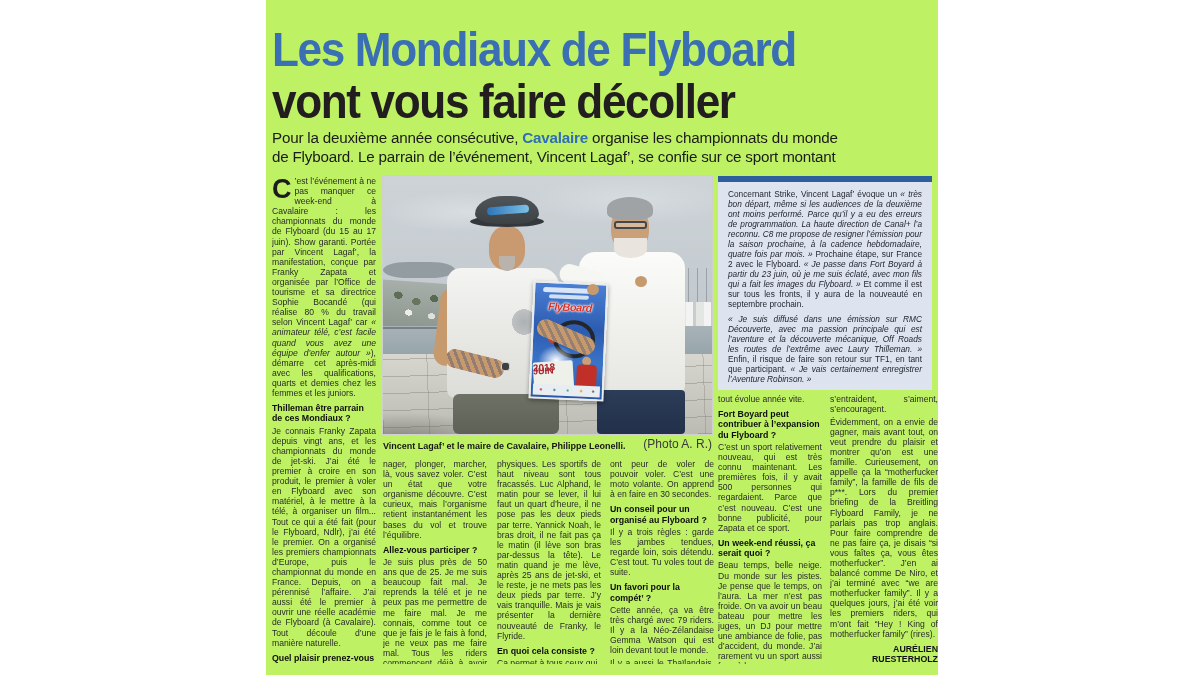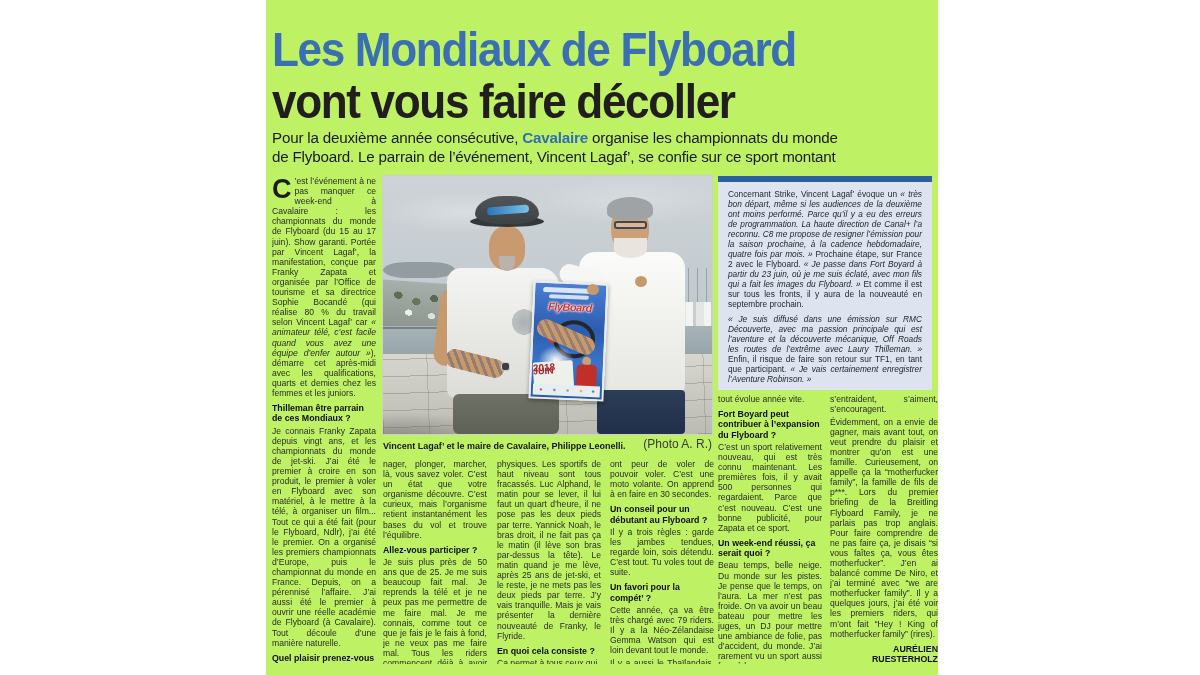--- a/index.html
+++ b/index.html
@@ -228,21 +228,21 @@
     </div>
 
     <div class="col c3">
       <p class="body">physiques. Les sportifs de haut niveau sont tous fracassés. Luc Alphand, le matin pour se lever, il lui faut un quart d’heure, il ne pose pas les deux pieds par terre. Yannick Noah, le bras droit, il ne fait pas ça le matin (il lève son bras par-dessus la tête). Le matin quand je me lève, après 25 ans de jet-ski, et le reste, je ne mets pas les deux pieds par terre. J’y vais tranquille. Mais je vais présenter la dernière nouveauté de Franky, le Flyride.</p>
       <h3 class="q">En quoi cela consiste ?</h3>
       <p class="body">Ça permet à tous ceux qui</p>
     </div>
 
     <div class="col c4">
       <p class="body">ont peur de voler de pouvoir voler. C’est une moto volante. On apprend à en faire en 30 secondes.</p>
-      <h3 class="q">Un conseil pour un débutant au Flyboard ?</h3>
+      <h3 class="q">Un conseil pour un organisé au Flyboard ?</h3>
       <p class="body">Il y a trois règles : garde les jambes tendues, regarde loin, sois détendu. C’est tout. Tu voles tout de suite.</p>
       <h3 class="q">Un favori pour la compét’ ?</h3>
       <p class="body">Cette année, ça va être très chargé avec 79 riders. Il y a la Néo-Zélandaise Gemma Watson qui est loin devant tout le monde.</p>
       <p class="body">Il y a aussi le Thaïlandais, Suksan Thongthai. Mais</p>
     </div>
 
     <div class="sidebar">
       <div class="sidebar-bar"></div>
       <div class="sidebar-body">
         <p class="sb-p"><span>Concernant Strike, Vincent Lagaf’ évoque un </span><span class="i">« très bon départ, même si les audiences de la deuxième ont moins performé. Parce qu’il y a eu des erreurs de programmation. La haute direction de Canal+ l’a reconnu. C8 me propose de resigner l’émission pour la saison prochaine, à la cadence hebdomadaire, quatre fois par mois. »</span><span> Prochaine étape, sur France 2 avec le Flyboard. </span><span class="i">« Je passe dans Fort Boyard à partir du 23 juin, où je me suis éclaté, avec mon fils qui a fait les images du Flyboard. »</span><span> Et comme il est sur tous les fronts, il y aura de la nouveauté en septembre prochain.</span></p>

